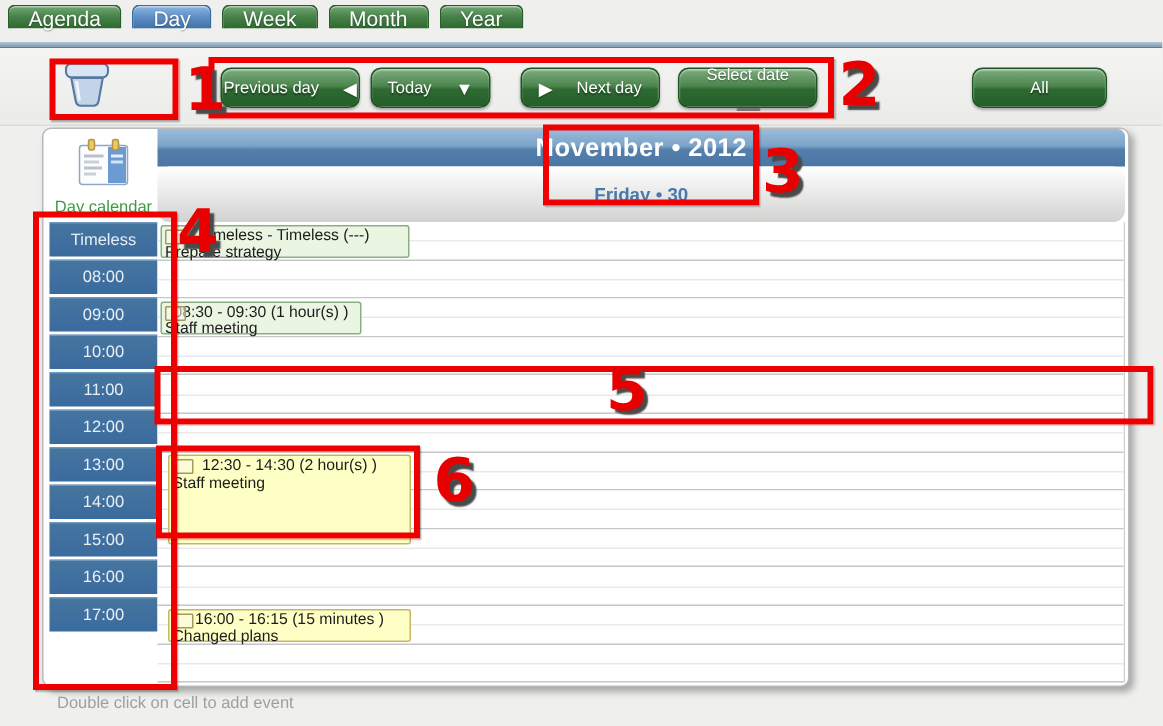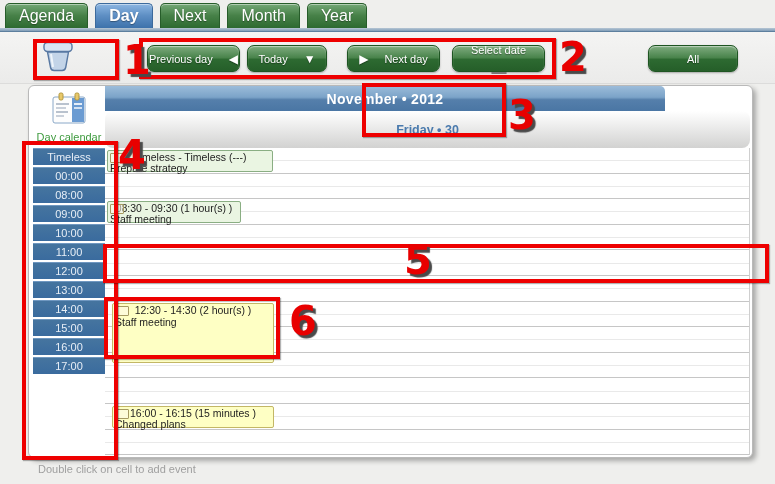--- a/index.html
+++ b/index.html
@@ -1,27 +1,27 @@
 <!DOCTYPE html>
 <html><head>
 <meta charset="utf-8">
 <style>
   * { box-sizing: border-box; margin: 0; padding: 0; }
   body { font-family: "Liberation Sans", sans-serif; background:#ddd; }
   .screen { position:relative; width:775px; height:484px; background:#efefed; overflow:hidden; }
 
   
   .tabbar { position:absolute; top:3px; left:5px; display:flex; gap:7px; z-index:3; }
-  .tab { height:25px; padding:4px 13px; border-radius:5px 5px 0 0; color:#fff; font-size:16px;
+  .tab { height:16px; padding:4px 13px; border-radius:5px 5px 0 0; color:#fff; font-size:14px;
          display:flex; align-items:center; cursor:default;
          background:linear-gradient(#74a876,#478148 48%,#2d6a30);
          border:1px solid #275d2a; border-bottom:none;
          box-shadow: inset 0 1px 0 rgba(255,255,255,.45); text-shadow:0 1px 1px rgba(0,0,0,.35); }
   .tab.active { background:linear-gradient(#8cb6e2,#5e8fc4 48%,#3d72ab);
-                border-color:#3c6a9c;font-weight:bold; }
+                border-color:#3c6a9c; }
   .tabbar-line { position:absolute; top:28px; left:0; width:775px; height:4px; z-index:2;
                  background:linear-gradient(#b7c6d4,#7f9db8); border-bottom:1px solid #5d7f9e; }
 
   
   .toolbar-strip { position:absolute; top:32px; left:0; width:775px; height:52px;
                    background:linear-gradient(#f4f4f3,#ebebea); border-bottom:1px solid #dcdcdb; }
   .trash-btn { position:absolute; left:40px; top:41px; width:36px; height:32px; cursor:pointer; }
   .btn { position:absolute; top:45px; height:27px; border-radius:7px; color:#fff; font-size:11px;
          display:flex; align-items:center; justify-content:center; gap:16px; cursor:pointer;
          background:linear-gradient(#7fac80,#4a844c 46%,#2d6a31 54%,#255e29);
@@ -30,33 +30,33 @@
   .btn .tri { font-size:12px; line-height:12px; }
   .cal17 { width:16px; height:16px; background:#fff; border:1px solid #777; border-radius:2px;
            font-size:8px; color:#222; text-align:center; line-height:12px; overflow:hidden; }
   .cal17 .top { height:4px; background:#c2593c; border-bottom:1px solid #8d3c26; }
 
   
   .panel { position:absolute; left:28px; top:85px; width:725px; height:373px; background:#fff;
            border:1px solid #b9b9b9; border-radius:6px; box-shadow:3px 3px 5px rgba(0,0,0,.3); }
   .view-block { position:absolute; left:36px; top:92px; width:66px; text-align:center; }
   .view-label { color:#3f9b3f; font-size:11px; margin-top:3px; }
-  .cal-header { position:absolute; left:105px; top:86px; width:560px; height:25px;
+  .cal-header { position:absolute; left:105px; top:86px; width:645px; height:25px;
                 background:linear-gradient(#9cbcda,#7ba3c8 45%,#557fab 55%,#4a76a4);
                 border-radius:0 5px 0 0; border-bottom:1px solid #4069937;
-                color:#fff; font-size:14px; font-weight:bold; letter-spacing:.3px;
+                color:#fff; font-size:17px; font-weight:bold; letter-spacing:.3px;
                 display:flex; align-items:center; justify-content:center; }
   .cal-subheader { position:absolute; left:105px; top:111px; width:645px; height:37px;
                    background:linear-gradient(#ffffff,#d2d2d1); color:#4a7aad;
                    font-size:12.5px; font-weight:bold;
                    display:flex; align-items:center; justify-content:center;border-radius:8px; }
 
   
   .time-col { position:absolute; left:33px; top:148px; width:72px; }
-  .time-cell { height:17px; margin-bottom:2px; color:#e7eef6; font-size:11px;
+  .time-cell { height:23px; margin-bottom:2px; color:#e7eef6; font-size:11px;
                display:flex; align-items:center; justify-content:center;
                background:linear-gradient(#46759f,#3a6b9e);
                box-shadow: inset 0 1px 0 #6f97c0; }
   .grid { position:absolute; left:105px; top:148px; width:645px; border-right:1px solid #cfcfcf; }
   .grid-row { height:25.6px; border-bottom:1px solid #c6c6c6; position:relative; background:#fff; }
   .grid-row::after { content:""; position:absolute; left:0; right:0; top:12.3px; height:1px;
                      background:#e9e9e9; }
 
   
   .event { position:absolute; border-radius:2px; font-size:10.5px; color:#1d1d1d; z-index:4;
@@ -78,21 +78,21 @@
              text-shadow:3px 3px 1px #4a4a4a; }
 </style>
 </head>
 <body>
 
 <div class="screen">
 
   <div class="tabbar" id="tabbar">
       <div class="tab">Agenda</div>
       <div class="tab active">Day</div>
-      <div class="tab">Next</div>
+      <div class="tab">Week</div>
       <div class="tab">Month</div>
       <div class="tab">Year</div>
     </div>
   <div class="tabbar-line"></div>
 
   <div class="toolbar-strip"></div>
   <div class="trash-btn">
     <span>
       <svg width="36" height="32" viewBox="0 0 36 32">
         <rect x="4" y="1.5" width="28" height="9" rx="3.5" fill="#d9e5f2" stroke="#5878a2" stroke-width="1.4"></rect>
@@ -141,21 +141,20 @@
       </svg>
     </span>
     <div class="view-label">Day calendar</div>
   </div>
 
   <div class="cal-header">November  •  2012</div>
   <div class="cal-subheader">Friday • 30</div>
 
   <div class="time-col" id="time-col">
       <div class="time-cell">Timeless</div>
-      <div class="time-cell">00:00</div>
       <div class="time-cell">08:00</div>
       <div class="time-cell">09:00</div>
       <div class="time-cell">10:00</div>
       <div class="time-cell">11:00</div>
       <div class="time-cell">12:00</div>
       <div class="time-cell">13:00</div>
       <div class="time-cell">14:00</div>
       <div class="time-cell">15:00</div>
       <div class="time-cell">16:00</div>
       <div class="time-cell">17:00</div>

